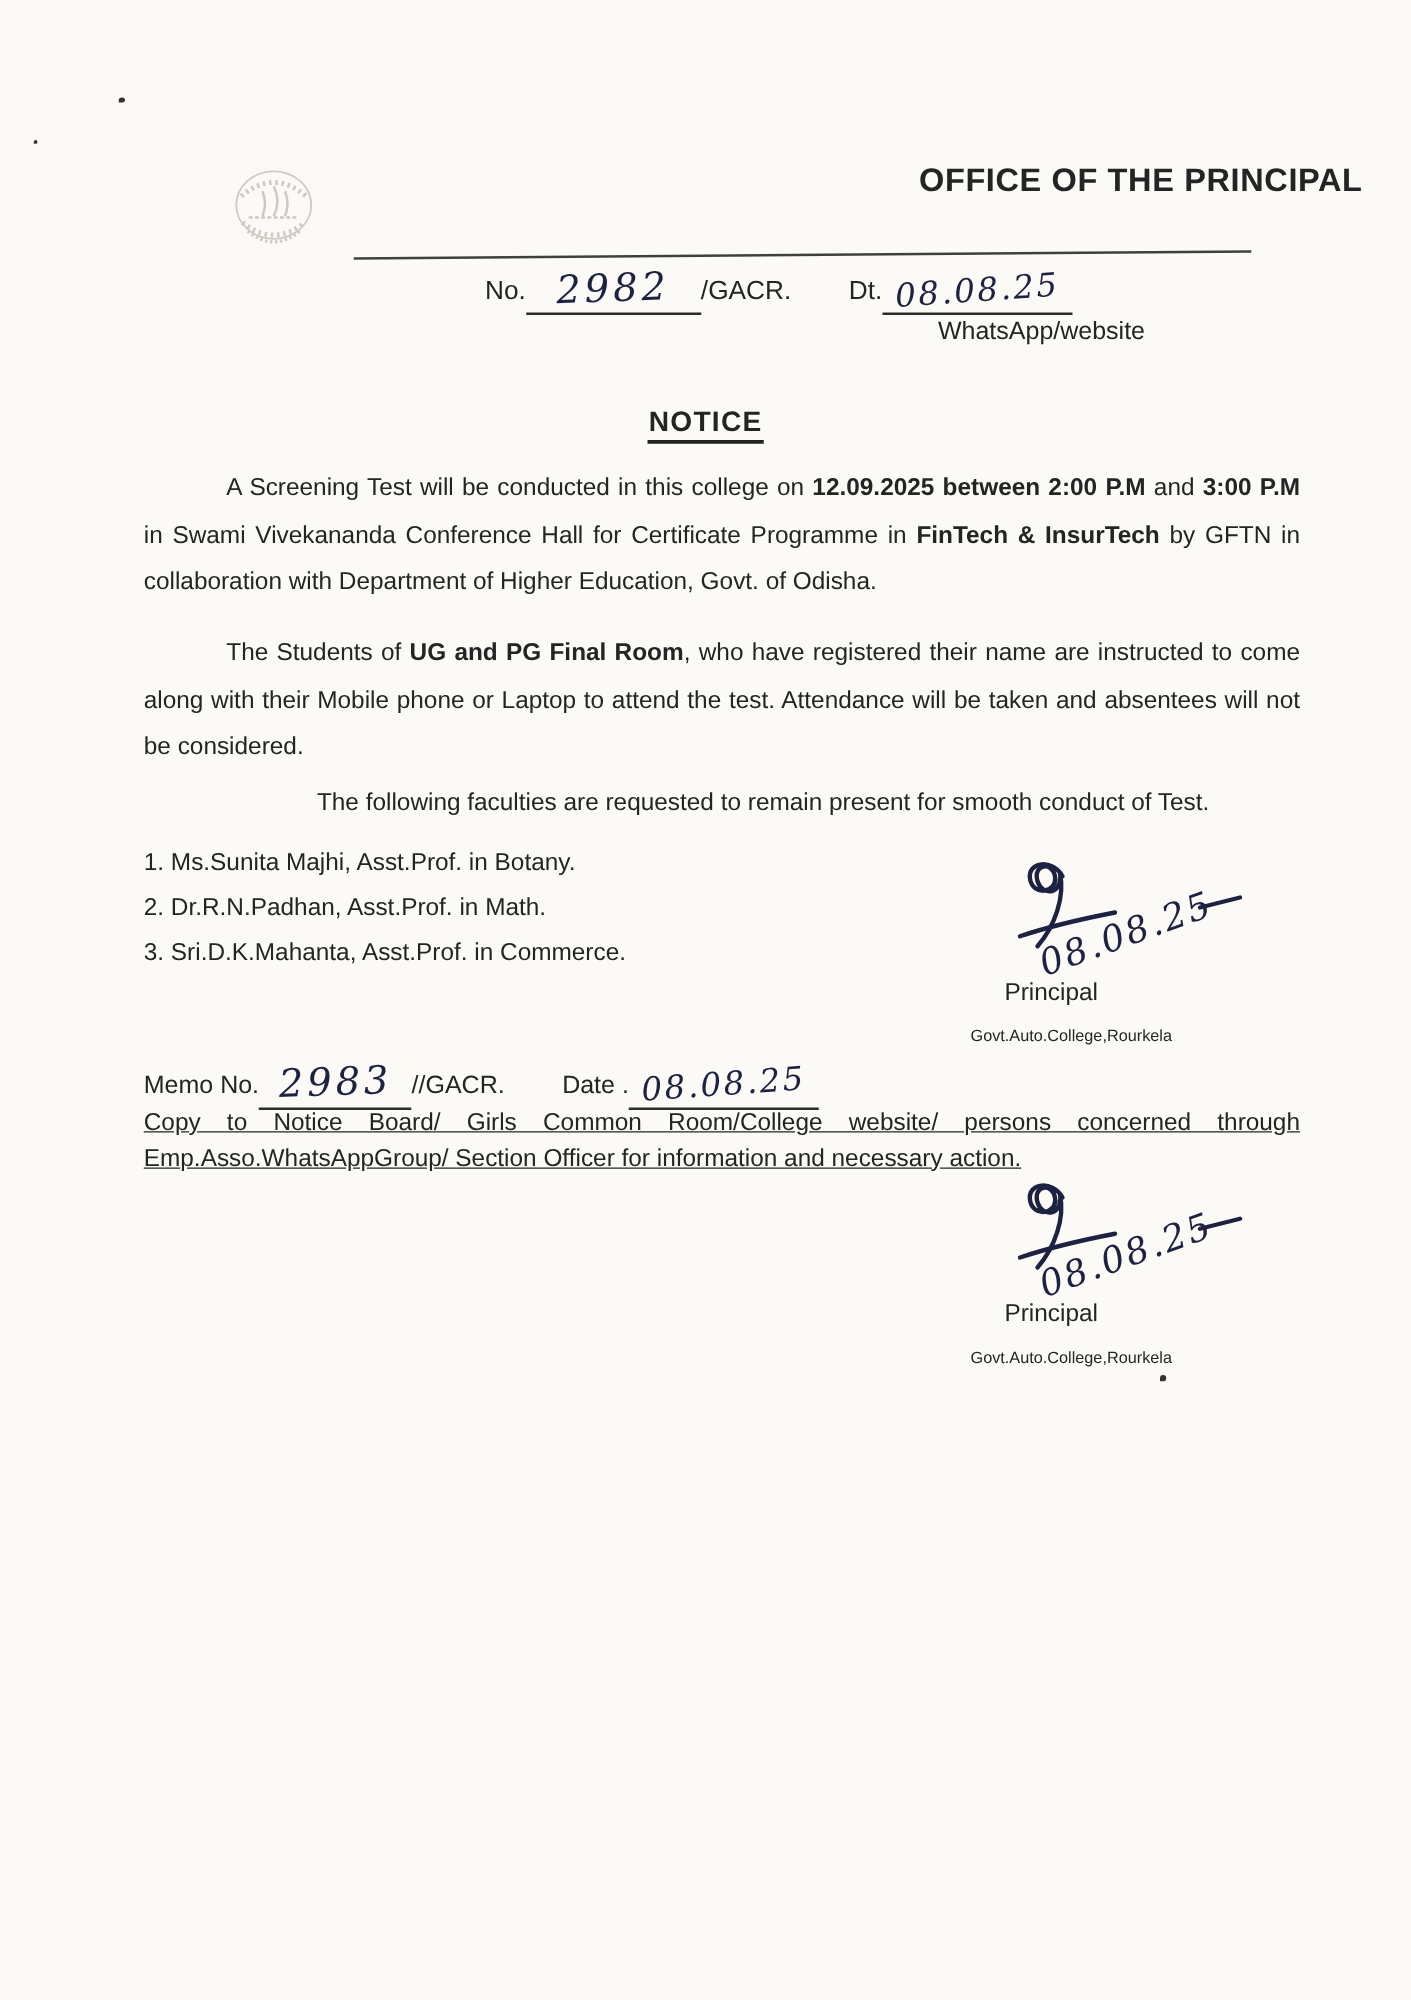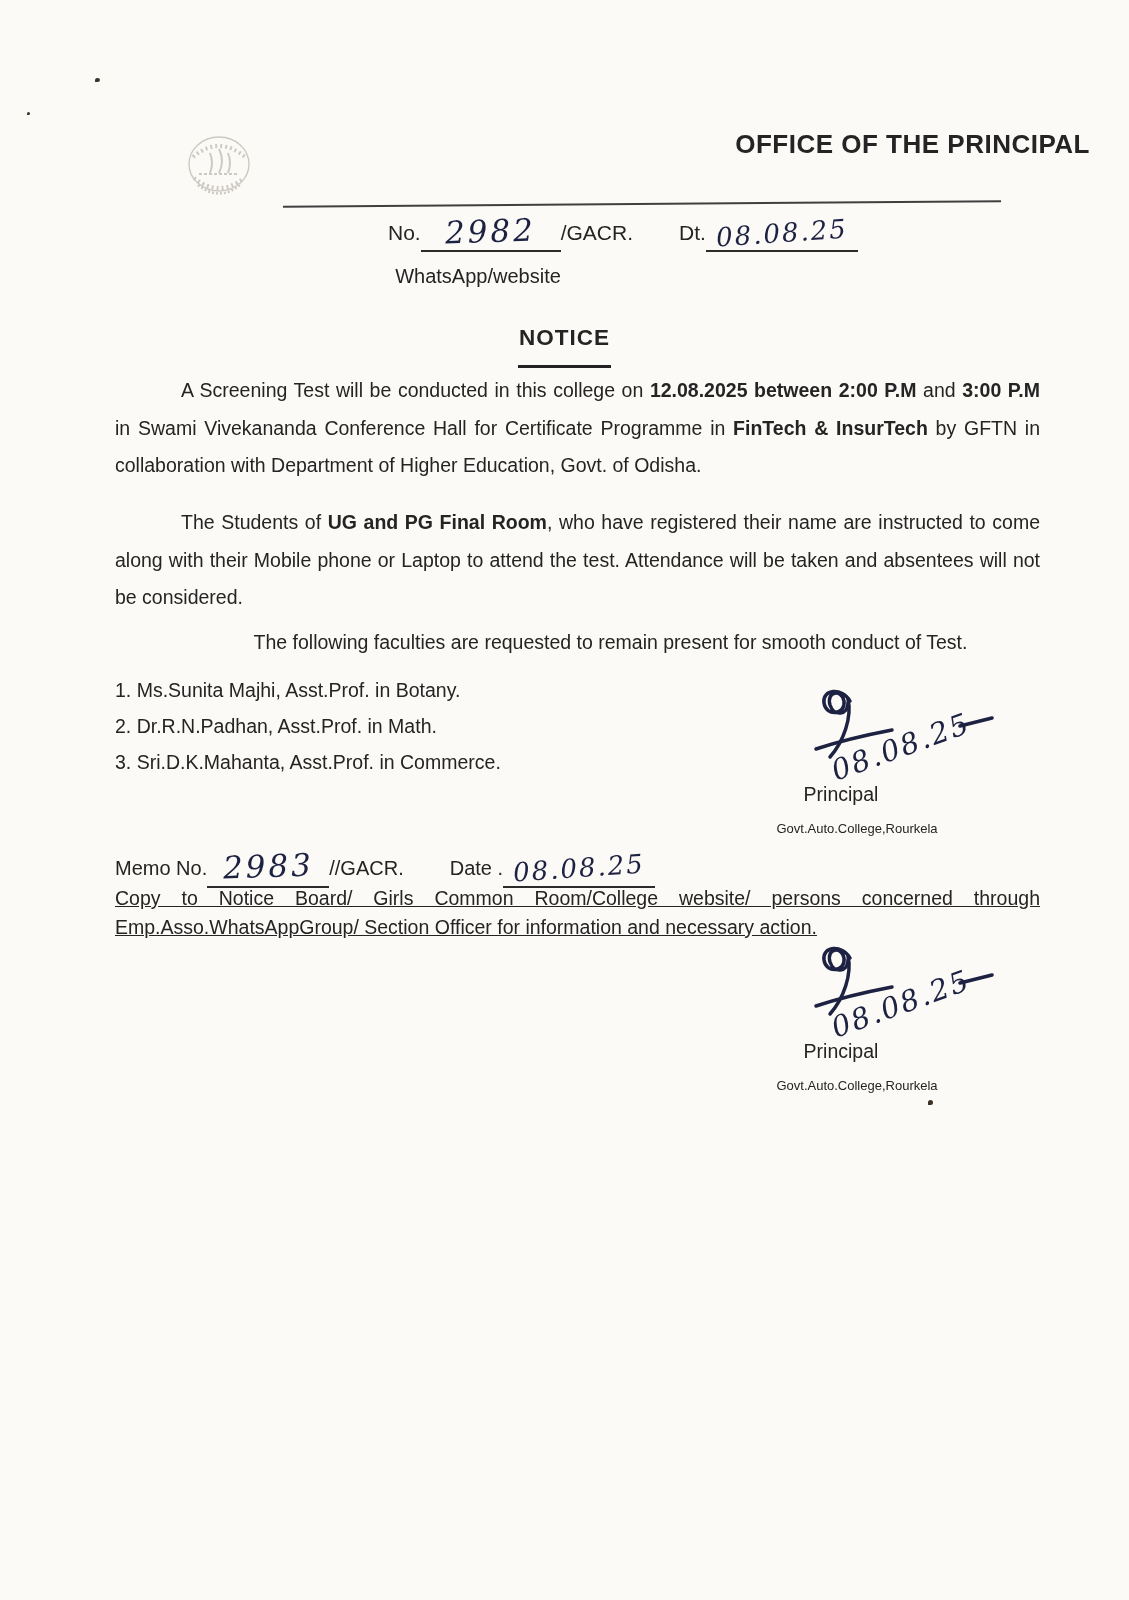--- a/index.html
+++ b/index.html
@@ -24,24 +24,24 @@
   .slot-no{width:140px;}
   .slot-dt{width:152px;}
   .dtlbl{margin-left:46px;}
   .ink{
     font-family:"DejaVu Serif",serif;font-style:italic;color:var(--ink);
     display:inline-block;line-height:1;letter-spacing:3px;transform:rotate(-2deg);
     position:relative;top:2px;
   }
   .ink-no{font-size:31px;}
   .ink-date{font-size:26px;letter-spacing:2px;transform:rotate(-4deg);}
-  .channel{position:absolute;left:0;top:264px;width:916px;text-align:center;font-size:20px;line-height:24px;margin-left:20px;}
+  .channel{position:absolute;left:0;top:253px;width:916px;text-align:right;font-size:20px;line-height:24px;}
   
   .notice-wrap{position:absolute;left:0;top:325px;width:1129px;text-align:center;}
-  .notice{display:inline-block;font-weight:700;font-size:22.5px;letter-spacing:1px;border-bottom:3px solid #222;padding:0 1px 14px;}
+  .notice{display:inline-block;font-weight:700;font-size:22.5px;letter-spacing:1px;border-bottom:3px solid #222;padding:0 1px 1px;}
   
   .para{position:absolute;left:115px;width:925px;margin:0;font-size:19.5px;line-height:37.5px;}
   .justify{text-align:justify;}
   .indent{text-indent:66px;}
   .para b{font-weight:700;}
   .p1{top:372px;} .p2{top:504px;} .p3{top:624px;text-align:center;}
   .faculty{position:absolute;left:115px;top:672px;margin:0;padding:0;list-style:none;font-size:19.5px;line-height:36px;}
   
   .sig{position:absolute;left:726px;width:262px;text-align:center;}
   .sig1{top:683px;} .sig2{top:940px;}
@@ -88,21 +88,21 @@
   <div class="refline">
     <span>No.</span><span class="slot slot-no"><span class="ink ink-no">2982</span></span><span>/GACR.</span><span class="dtlbl">Dt.</span><span class="slot slot-dt"><span class="ink ink-date">08.08.25</span></span>
   </div>
 
   <div class="channel">WhatsApp/website</div>
 
   <div class="notice-wrap">
     <span class="notice">NOTICE</span>
   </div>
 
-  <p class="para justify indent p1"><span>A Screening Test will be conducted in this college on </span><b>12.08.2025 between 2:00 P.M</b><span> and </span><b>3:00 P.M</b><span>  in Swami Vivekananda Conference Hall  for Certificate Programme in </span><b>FinTech &amp; InsurTech</b><span> by GFTN in collaboration with Department of Higher Education, Govt. of Odisha.</span></p>
+  <p class="para justify indent p1"><span>A Screening Test will be conducted in this college on </span><b>12.09.2025 between 2:00 P.M</b><span> and </span><b>3:00 P.M</b><span>  in Swami Vivekananda Conference Hall  for Certificate Programme in </span><b>FinTech &amp; InsurTech</b><span> by GFTN in collaboration with Department of Higher Education, Govt. of Odisha.</span></p>
 
   <p class="para justify indent p2"><span>The Students of </span><b>UG and PG Final Room</b><span>, who have registered their name are instructed to come along with their Mobile phone or Laptop to attend the test. Attendance will be taken and absentees will not be considered.</span></p>
 
   <p class="para indent p3">The following faculties are requested to remain present for smooth conduct of Test.</p>
 
   <ol class="faculty">
     <li>1. Ms.Sunita Majhi, Asst.Prof. in Botany.</li>
     <li>2. Dr.R.N.Padhan, Asst.Prof. in Math.</li>
     <li>3. Sri.D.K.Mahanta, Asst.Prof. in Commerce.</li>
   </ol>

